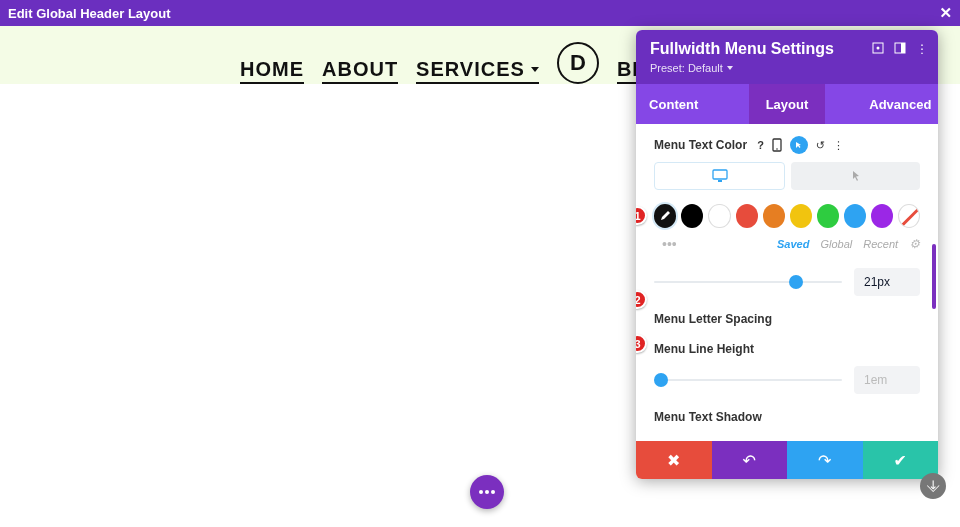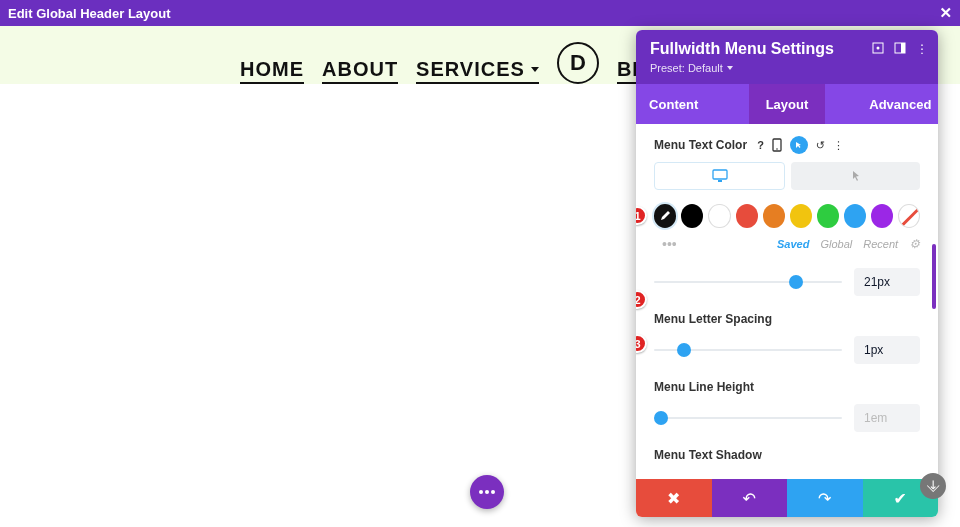--- a/index.html
+++ b/index.html
@@ -390,26 +390,20 @@
         <div class="slider">
           <div class="knob" style="left:72%;"></div>
         </div>
         <div class="value-box">21px</div>
       </div>
     </div>
 
     <div class="slider-group">
       <div class="annot" style="left:-26px; top:22px;">3</div>
       <div class="field-label">Menu Letter Spacing</div>
-      <div class="slider-row">
-        <div class="slider">
-          <div class="knob" style="left:12%;"></div>
-        </div>
-        <div class="value-box">1px</div>
-      </div>
     </div>
 
     <div class="slider-group">
       <div class="field-label">Menu Line Height</div>
       <div class="slider-row">
         <div class="slider">
           <div class="knob" style="left:0%;"></div>
         </div>
         <div class="value-box dim">1em</div>
       </div>

